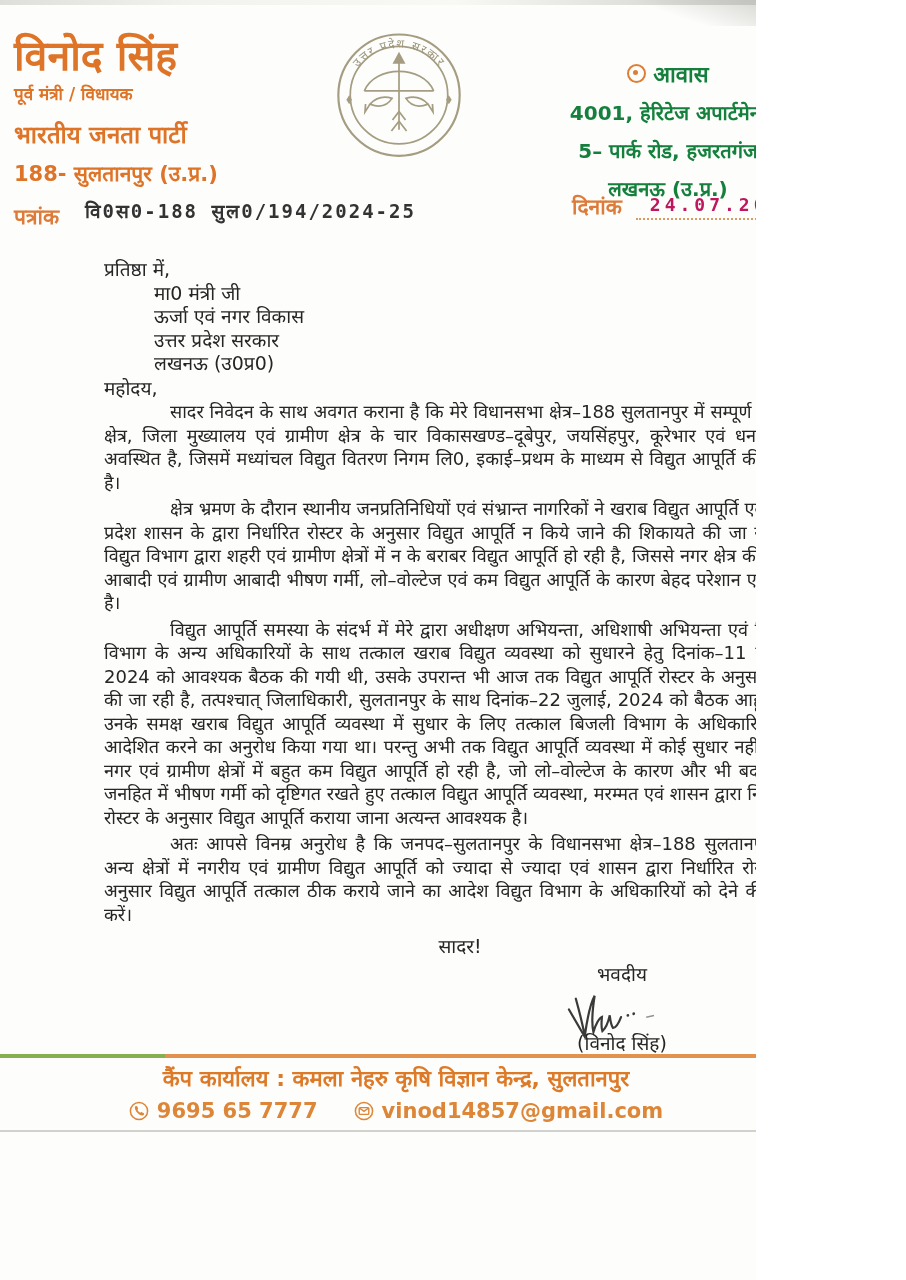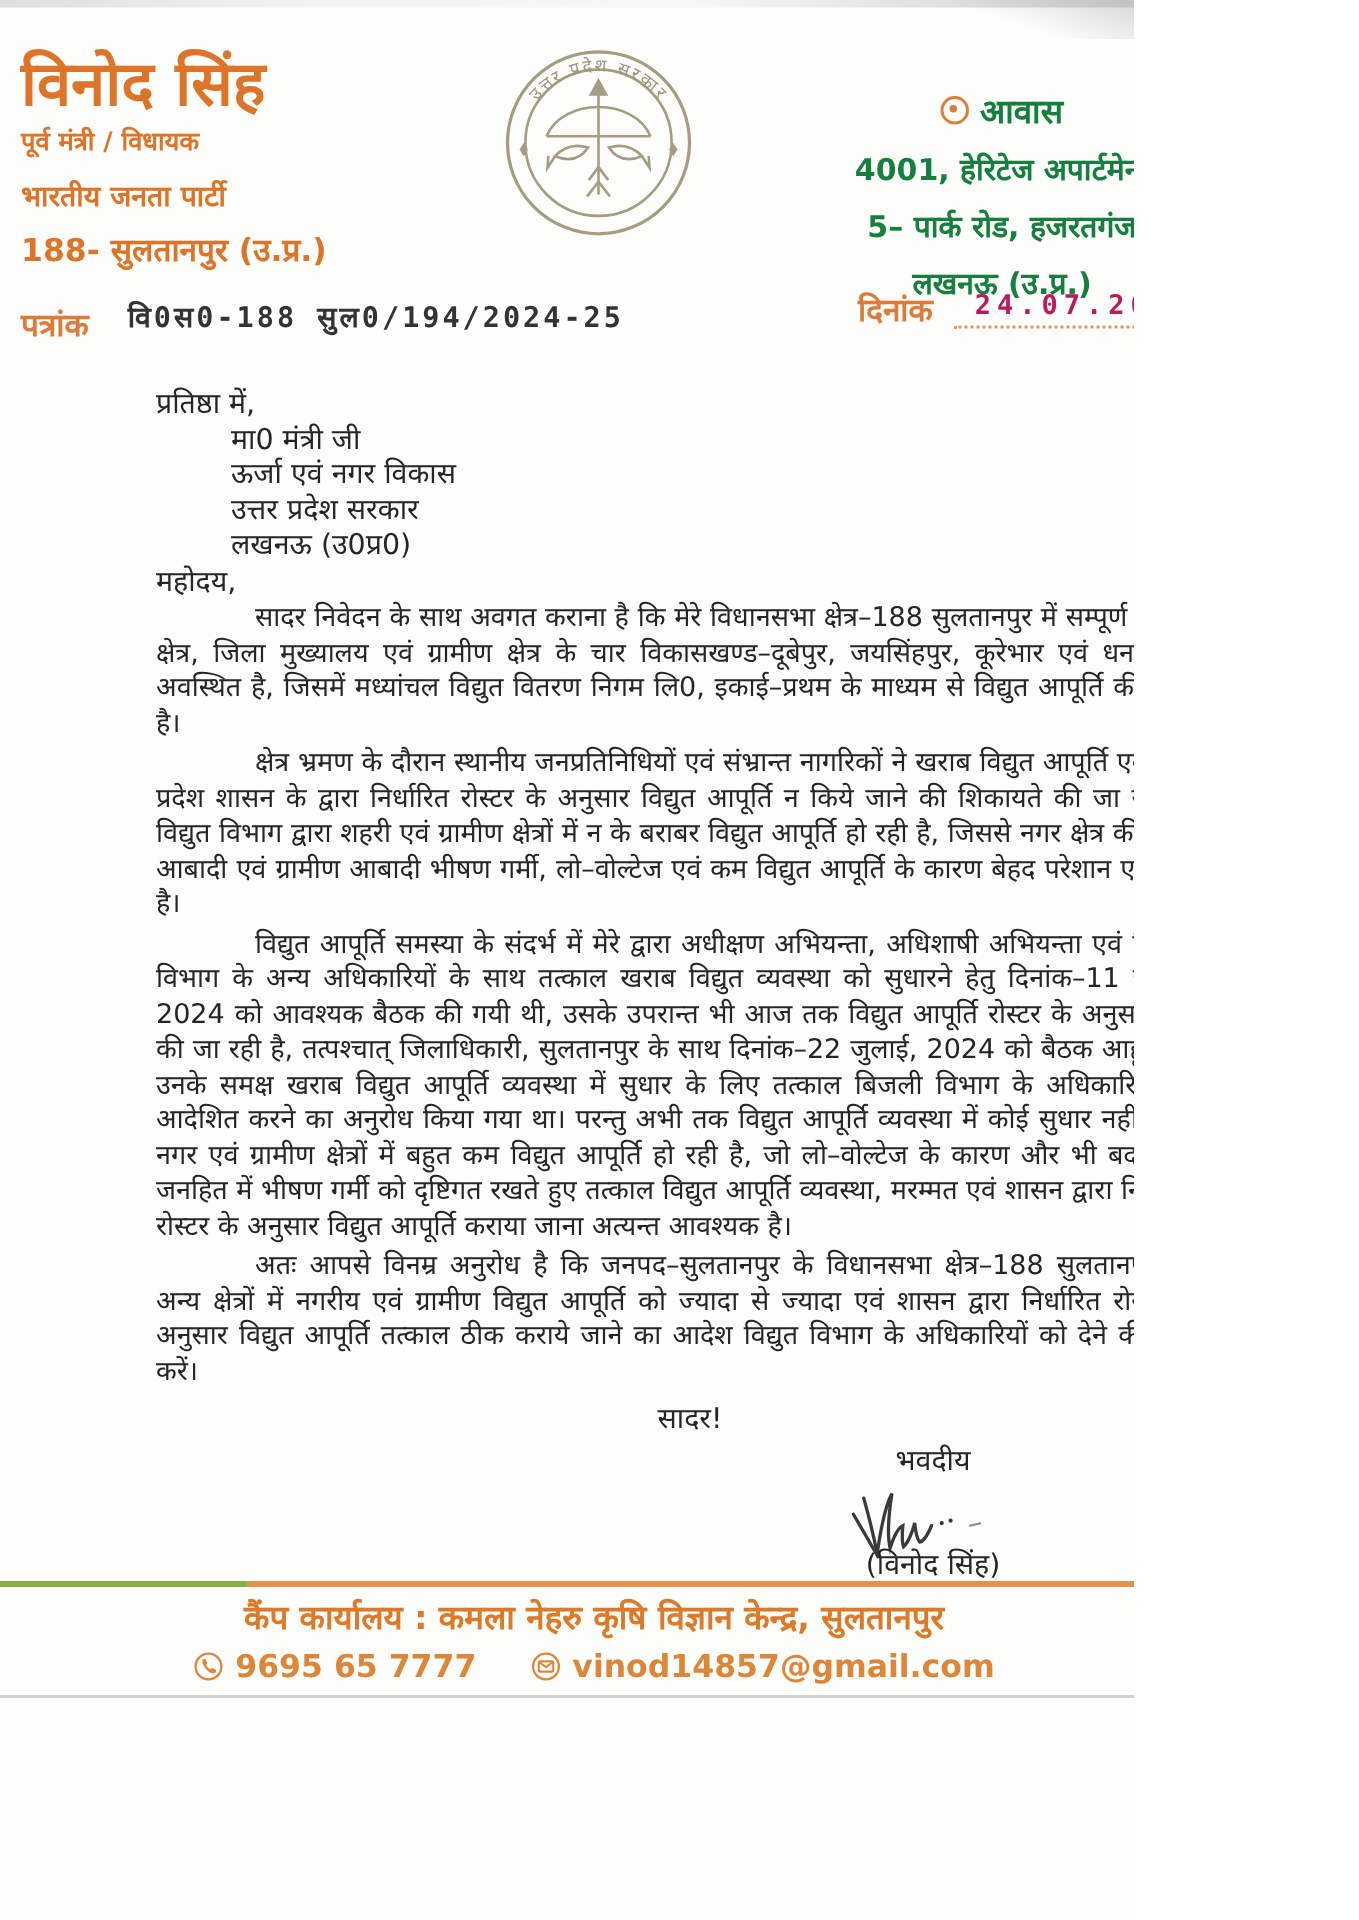--- a/index.html
+++ b/index.html
@@ -10,37 +10,37 @@
   
   .scan-edge-top{position:absolute;top:0;left:0;width:100%;height:5px;
     background:linear-gradient(to right,#d6d6d2,#efefeb 25%,#f7f7f3 60%,#c2c2be);opacity:.8;}
   .scan-corner{position:absolute;top:0;right:0;width:120px;height:26px;
     background:linear-gradient(200deg,#b9b9b5,rgba(255,255,255,0) 65%);opacity:.55;}
 
   
   .lh-left{position:absolute;left:14px;top:34px;color:#de7428;}
   .lh-name{font-size:41px;font-weight:bold;line-height:1.1;}
   .lh-designation{font-size:17px;font-weight:bold;margin-top:3px;}
-  .lh-party{font-size:19px;font-weight:600;margin-top:12px;}
+  .lh-party{font-size:24px;font-weight:600;margin-top:12px;}
   .lh-constituency{font-size:21px;font-weight:600;margin-top:9px;}
 
   .emblem{position:absolute;left:334px;top:28px;width:130px;height:130px;opacity:.85;}
 
   .lh-right{position:absolute;left:553px;top:58px;width:230px;text-align:center;
     color:#15803d;font-weight:600;}
   .res-label{font-size:22px;font-weight:bold;display:flex;align-items:center;justify-content:center;gap:7px;}
   .pin-icon{display:inline-block;width:15px;height:15px;border:2px solid #de7e36;border-radius:50%;position:relative;}
   .pin-icon::after{content:"";position:absolute;left:4px;top:4px;width:5px;height:5px;border-radius:50%;background:#de7e36;}
   .res-line{font-size:20px;margin-top:11px;}
 
   .ref-row{position:absolute;left:14px;top:196px;display:flex;align-items:baseline;}
   .ref-label{color:#dd7c3a;font-size:21px;font-weight:bold;position:relative;top:6px;}
   .ref-number{margin-left:26px;font-size:19px;letter-spacing:2px;color:#333;
     font-family:"DejaVu Sans Mono","DejaVu Sans",monospace;font-weight:600;}
-  .date-row{position:absolute;left:572px;top:192px;display:flex;align-items:center;gap:10px;}
+  .date-row{position:absolute;left:572px;top:192px;display:flex;align-items:flex-end;gap:10px;}
   .date-label{color:#dd7c3a;font-size:21px;font-weight:bold;}
   .date-value{margin-left:4px;padding:0 14px 3px 14px;border-bottom:2.5px dotted #dd9a5e;
     font-size:18px;letter-spacing:4px;color:#be185d;font-weight:700;
     font-family:"DejaVu Sans Mono","DejaVu Sans",monospace;}
 
   
   .letter{position:absolute;left:104px;top:258px;width:712px;
     font-size:18px;line-height:23.5px;text-align:justify;}
   .rec-heading{font-size:19px;}
   .rec-lines{margin-left:50px;}

